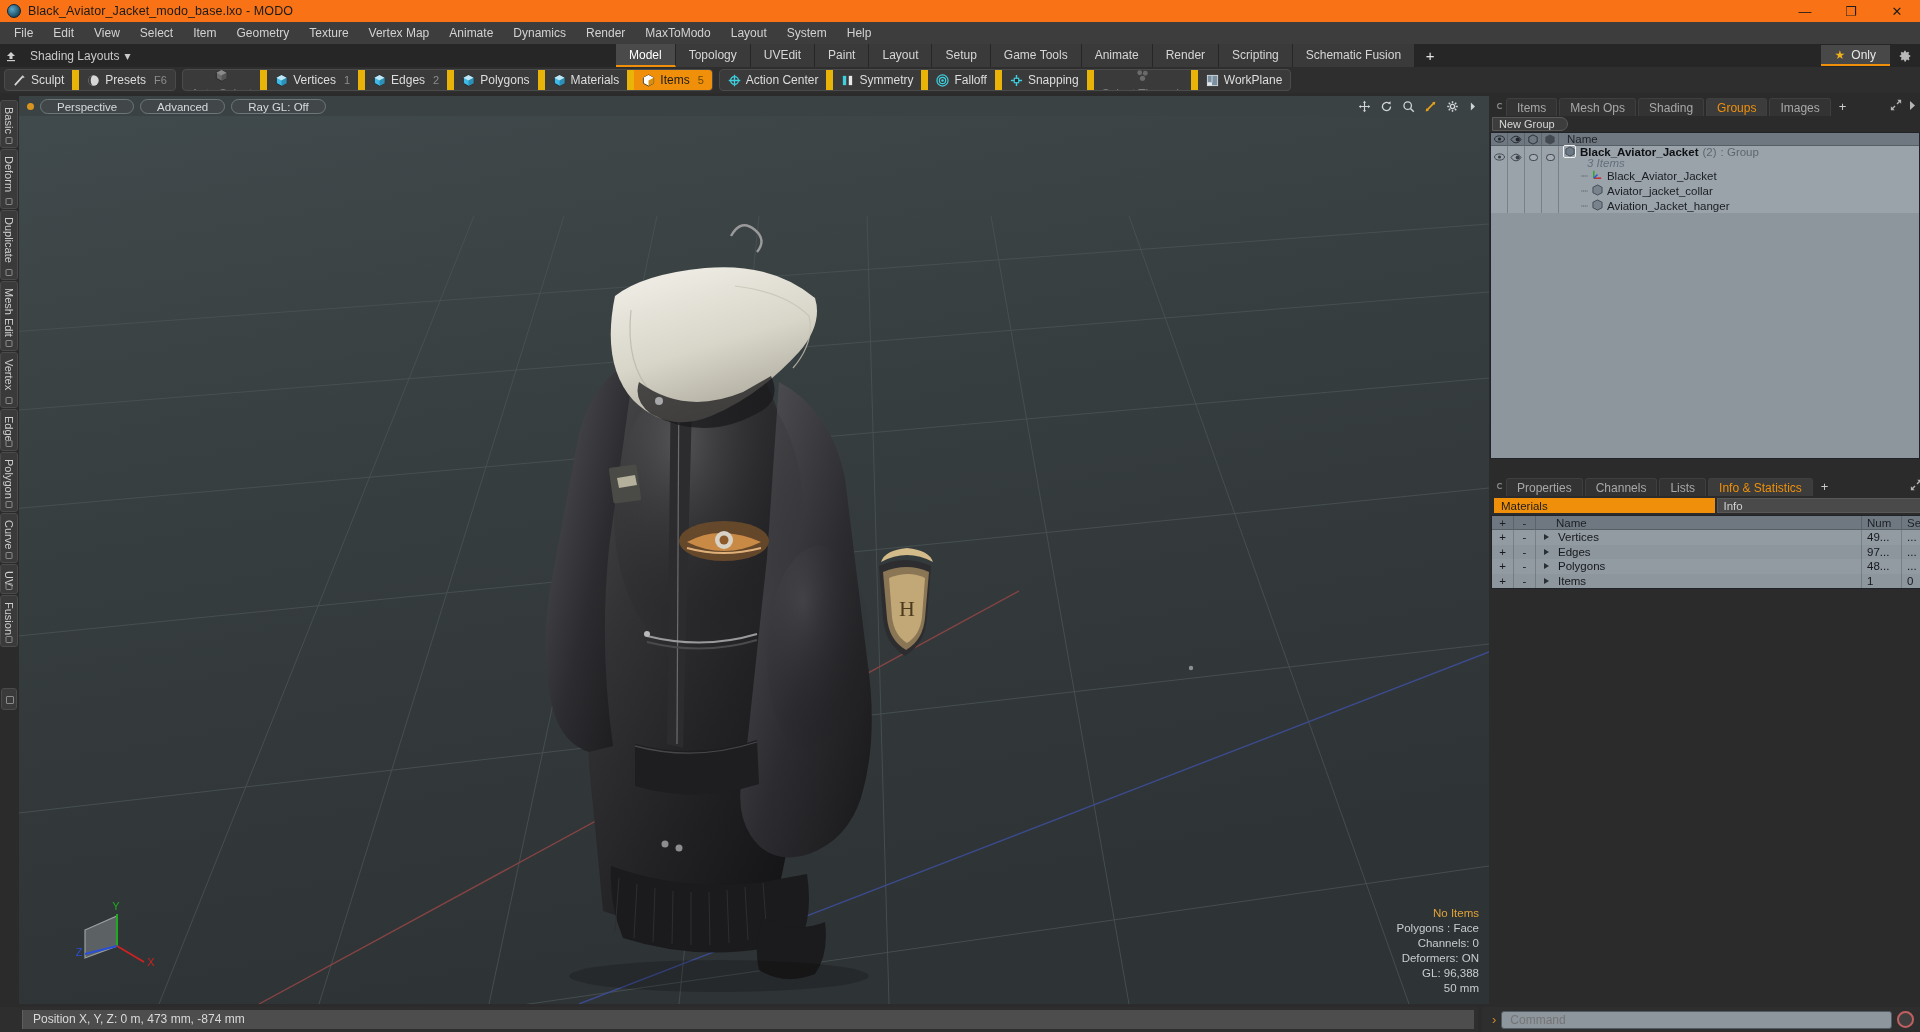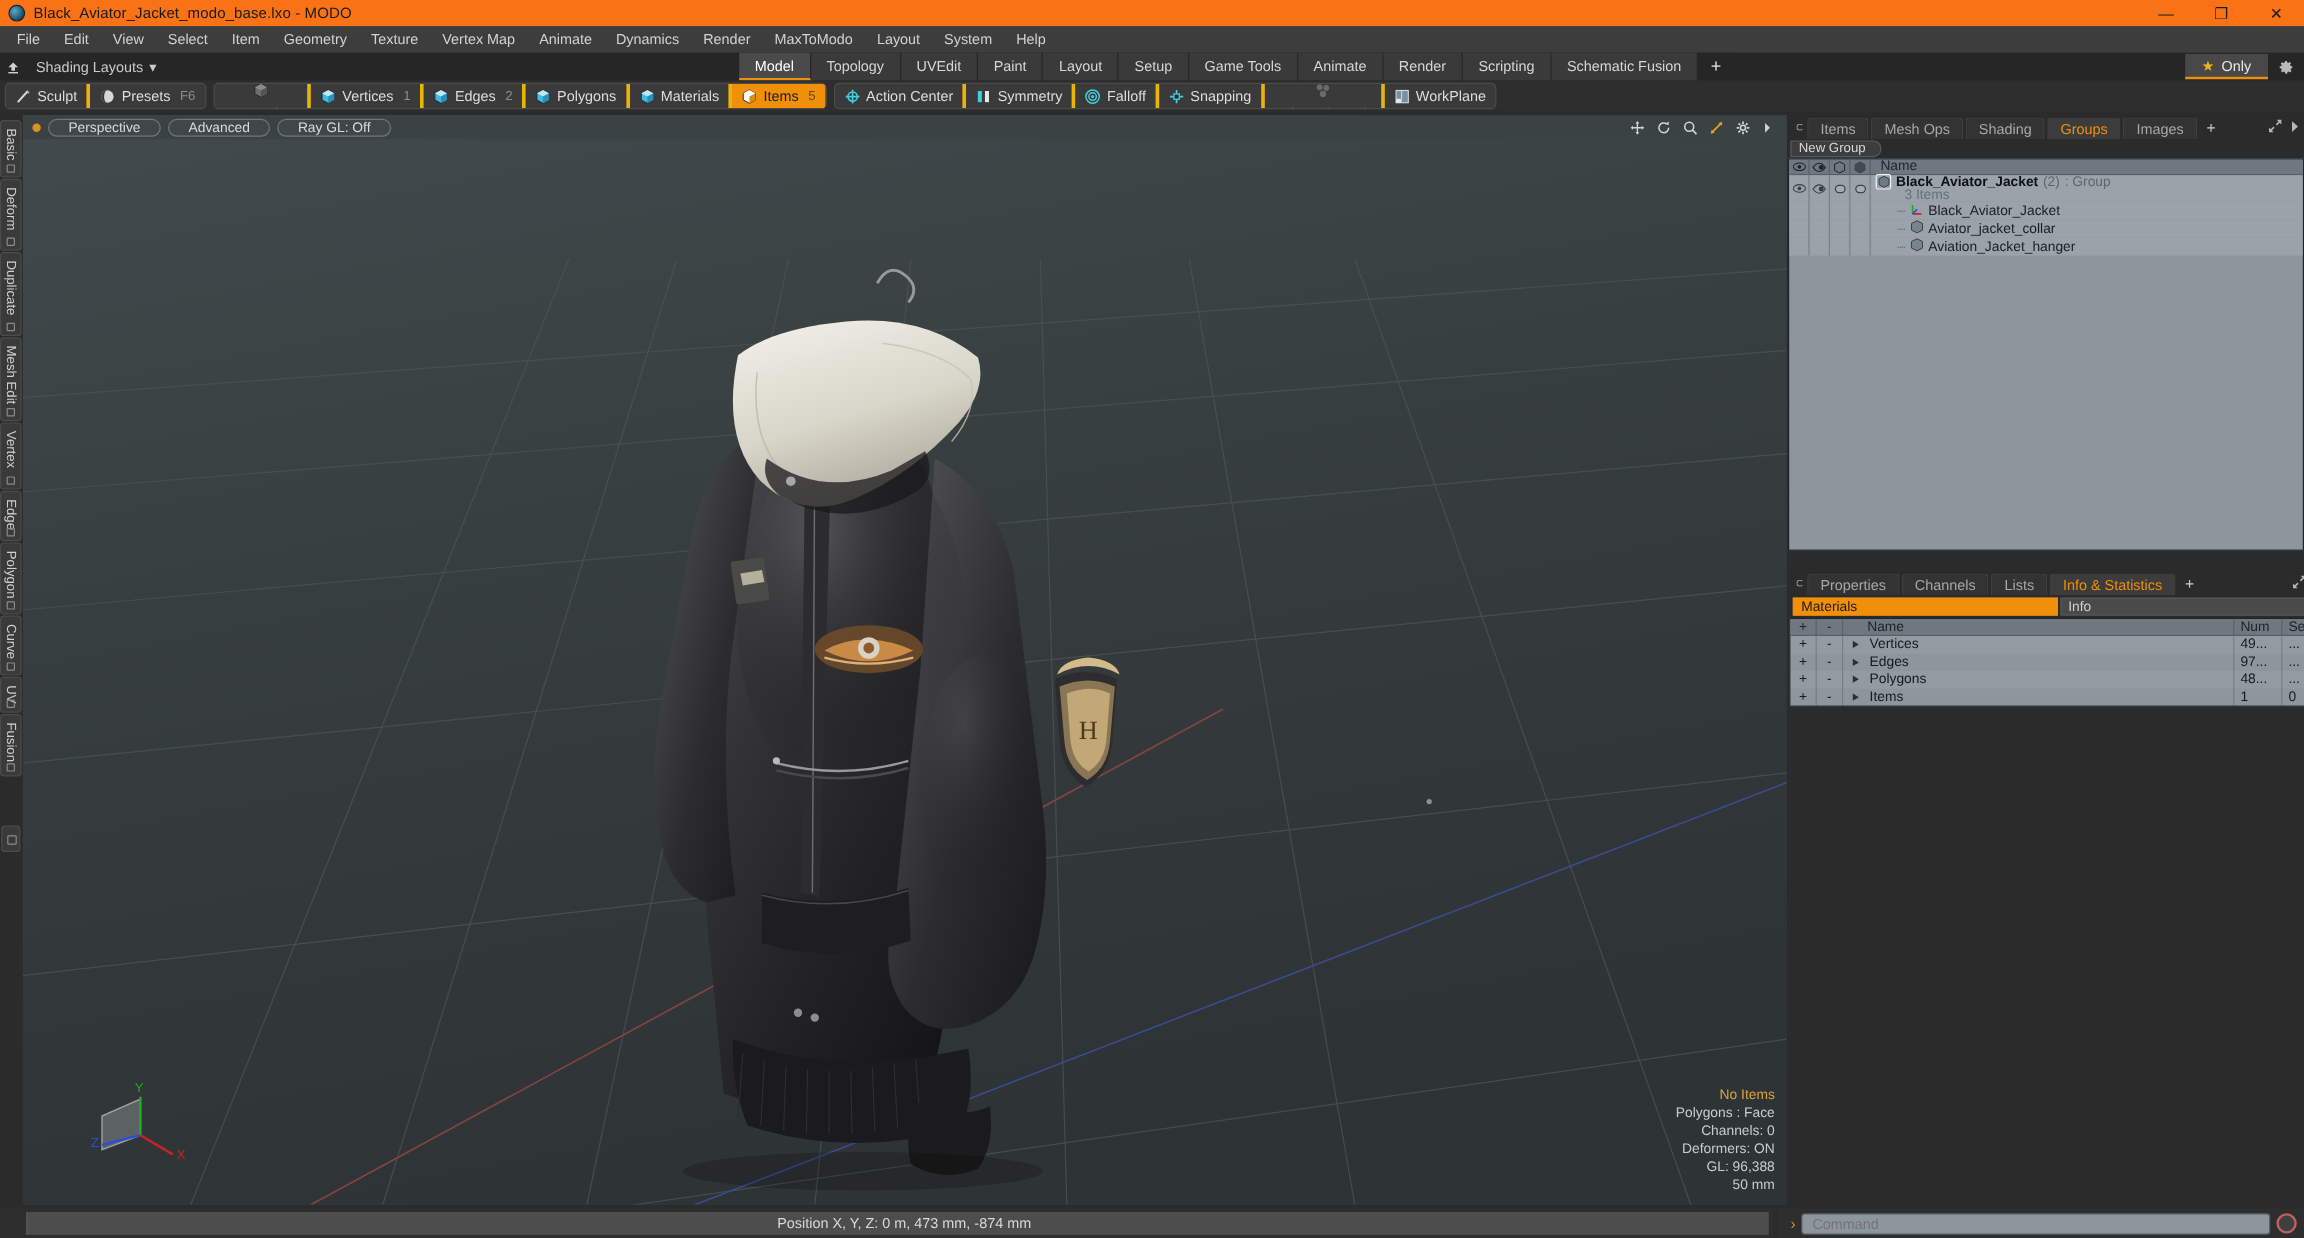--- a/index.html
+++ b/index.html
@@ -71,21 +71,21 @@
   .modebar{
     position:absolute; left:0; top:67px; width:1920px; height:26px;
     background:#2e2e2e; display:flex; align-items:center; gap:6px; padding:0 4px;
   }
   .mb-group{
     display:flex; align-items:center; height:22px;
     background:#3a3a3a; border:1px solid #4b4b4b; border-radius:4px; overflow:hidden;
   }
   .mb-btn{
     display:flex;align-items:center; gap:5px; height:22px; padding:0 8px;
-    color:#ddd; font-size:12px; white-space:nowrap; border-right:3px solid #eab308;
+    color:#ddd; font-size:12px; white-space:nowrap; border-right:7px solid #eab308;
   }
   .mb-btn:last-child{ border-right:none; }
   .mb-btn.dim{ color:#7b7b7b;flex-direction:column; }
   .mb-btn.active{ background:#f0900a; color:#1c1c1c; }
   .mb-btn .num{ color:#8d8d8d; font-size:11px; margin-left:3px; }
   .mb-btn.active .num{ color:#6b4a06; }
   .ico{ width:13px;height:13px;flex:none;display:inline-block; }
   .ico svg{ display:block; }
 
   
@@ -197,21 +197,21 @@
     height:15px; display:flex; align-items:center; font-size:11.5px; color:#16191d;
     position:relative;
   }
   .tree-row.sel{ background:#9aa2aa; }
   .tr-col{ width:17px;height:15px;display:flex;align-items:center;justify-content:center;
     border-right:1px solid rgba(60,66,72,.35); }
   .tr-label{ padding-left:6px; display:flex; align-items:center; gap:4px; white-space:nowrap; }
   .grp-name{ font-weight:bold; color:#0e1114; font-size:11.5px; }
   .grp-count{ color:#5e666e; }
   .grp-type{ color:#5e666e; }
-  .items-count{ color:#63707c; font-size:11.5px; }
+  .items-count{ color:#63707c; font-size:11.5px;font-style:italic; }
   .child-name{ color:#1a1e22; font-size:11.5px; }
   .oval{ width:9px;height:7px;border:1px solid #3c4248;border-radius:5px;
     background:rgba(255,255,255,.12); }
 
   
   .statpanel{ position:absolute; left:0; top:380px; width:450px; }
   .statsubrow{ height:15px; display:flex; gap:2px; margin:2px 3px 2px 4px; }
   .stat-seg{
     flex:1; font-size:11.5px; line-height:14px; padding-left:6px;
     background:#4a4a4a; color:#cfcfcf; border:1px solid #585858;
@@ -225,21 +225,21 @@
   .st-row{ height:14.5px; display:flex; align-items:center; font-size:11.5px; color:#16191d;}
   .st-row:nth-child(odd){ background:rgba(255,255,255,.05); }
   .st-c{ height:14.5px; display:flex;align-items:center;padding-left:5px;
     border-right:1px solid rgba(60,66,72,.3); }
   .tri{ width:0;height:0;border-left:5px solid #2a2f34;border-top:3.5px solid transparent;
         border-bottom:3.5px solid transparent; }
 
   
   .statusbar{
     position:absolute; left:0; top:1007px; width:1478px; height:25px;
-    background:#2e2e2e; display:flex; align-items:center;text-align:center;
+    background:#2e2e2e; display:flex; align-items:center;
   }
   .sb-grip{ width:22px;height:25px; }
   .sb-text{
     flex:1; height:19px; margin:3px 4px 3px 0; background:#4d4d4d;
     border-left:1px solid #5e5e5e;
     color:#d9d9d9; font-size:12px; line-height:19px; padding-left:10px;
   }
   .cmdbar{
     position:absolute; left:1482px; top:1007px; width:438px; height:25px;
     background:#2e2e2e; display:flex; align-items:center; gap:5px; padding:0 6px;

